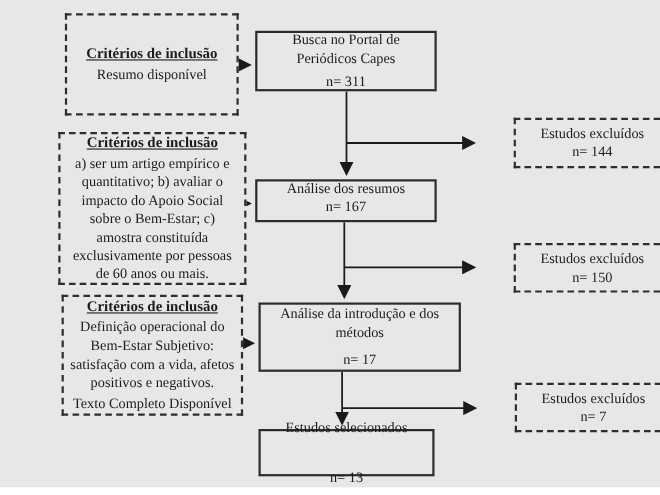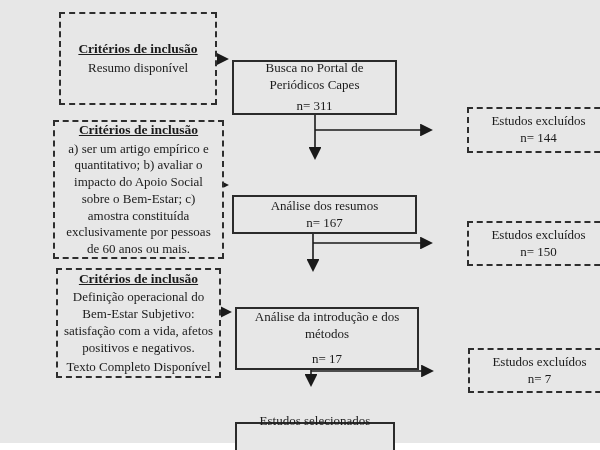--- a/index.html
+++ b/index.html
@@ -25,21 +25,21 @@
     font-size: 13px;
     line-height: 1.29;
     display: flex;
     flex-direction: column;
     justify-content: center;
     align-items: center;
     padding: 3px 5px;
     background: #e7e7e7;
     z-index: 2;
   }
-  .solid { border: 2px solid #2b2b2b; margin-top: 32px; }
+  .solid { border: 2px solid #2b2b2b; }
   .dashed { border: 2px dashed #2e2e2e; margin-left: 31px; }
   .box-title {
     font-weight: bold;
     text-decoration: underline;
     margin-bottom: 2px;
     font-size: 13.5px;
   }
   .count { margin-top: 5px; }
   .count-big-gap { margin-top: 9px; }
   .gap-above { margin-top: 3px; }
@@ -89,21 +89,21 @@
     <div class="box-title">Critérios de inclusão</div>
     <div>Definição operacional do Bem-Estar Subjetivo: satisfação com a vida, afetos positivos e negativos.</div>
     <div class="gap-above">Texto Completo Disponível</div>
   </div>
 
   <div class="box solid" style="left:232px; top:28px; width:165px; height:55px;">
     <div>Busca no Portal de Periódicos Capes</div>
     <div class="count">n= 311</div>
   </div>
 
-  <div class="box solid" style="left:232px; top:163px; width:185px; height:39px;">
+  <div class="box solid" style="left:232px; top:163px; width:165px; height:39px;justify-content:flex-end;">
     <div>Análise dos resumos</div>
     <div>n= 167</div>
   </div>
 
   <div class="box solid" style="left:235px; top:275px; width:184px; height:63px;">
     <div>Análise da introdução e dos métodos</div>
     <div class="count-big-gap">n= 17</div>
   </div>
 
   <div class="box solid" style="left:235px; top:390px; width:160px; height:43px;gap:28px;">

